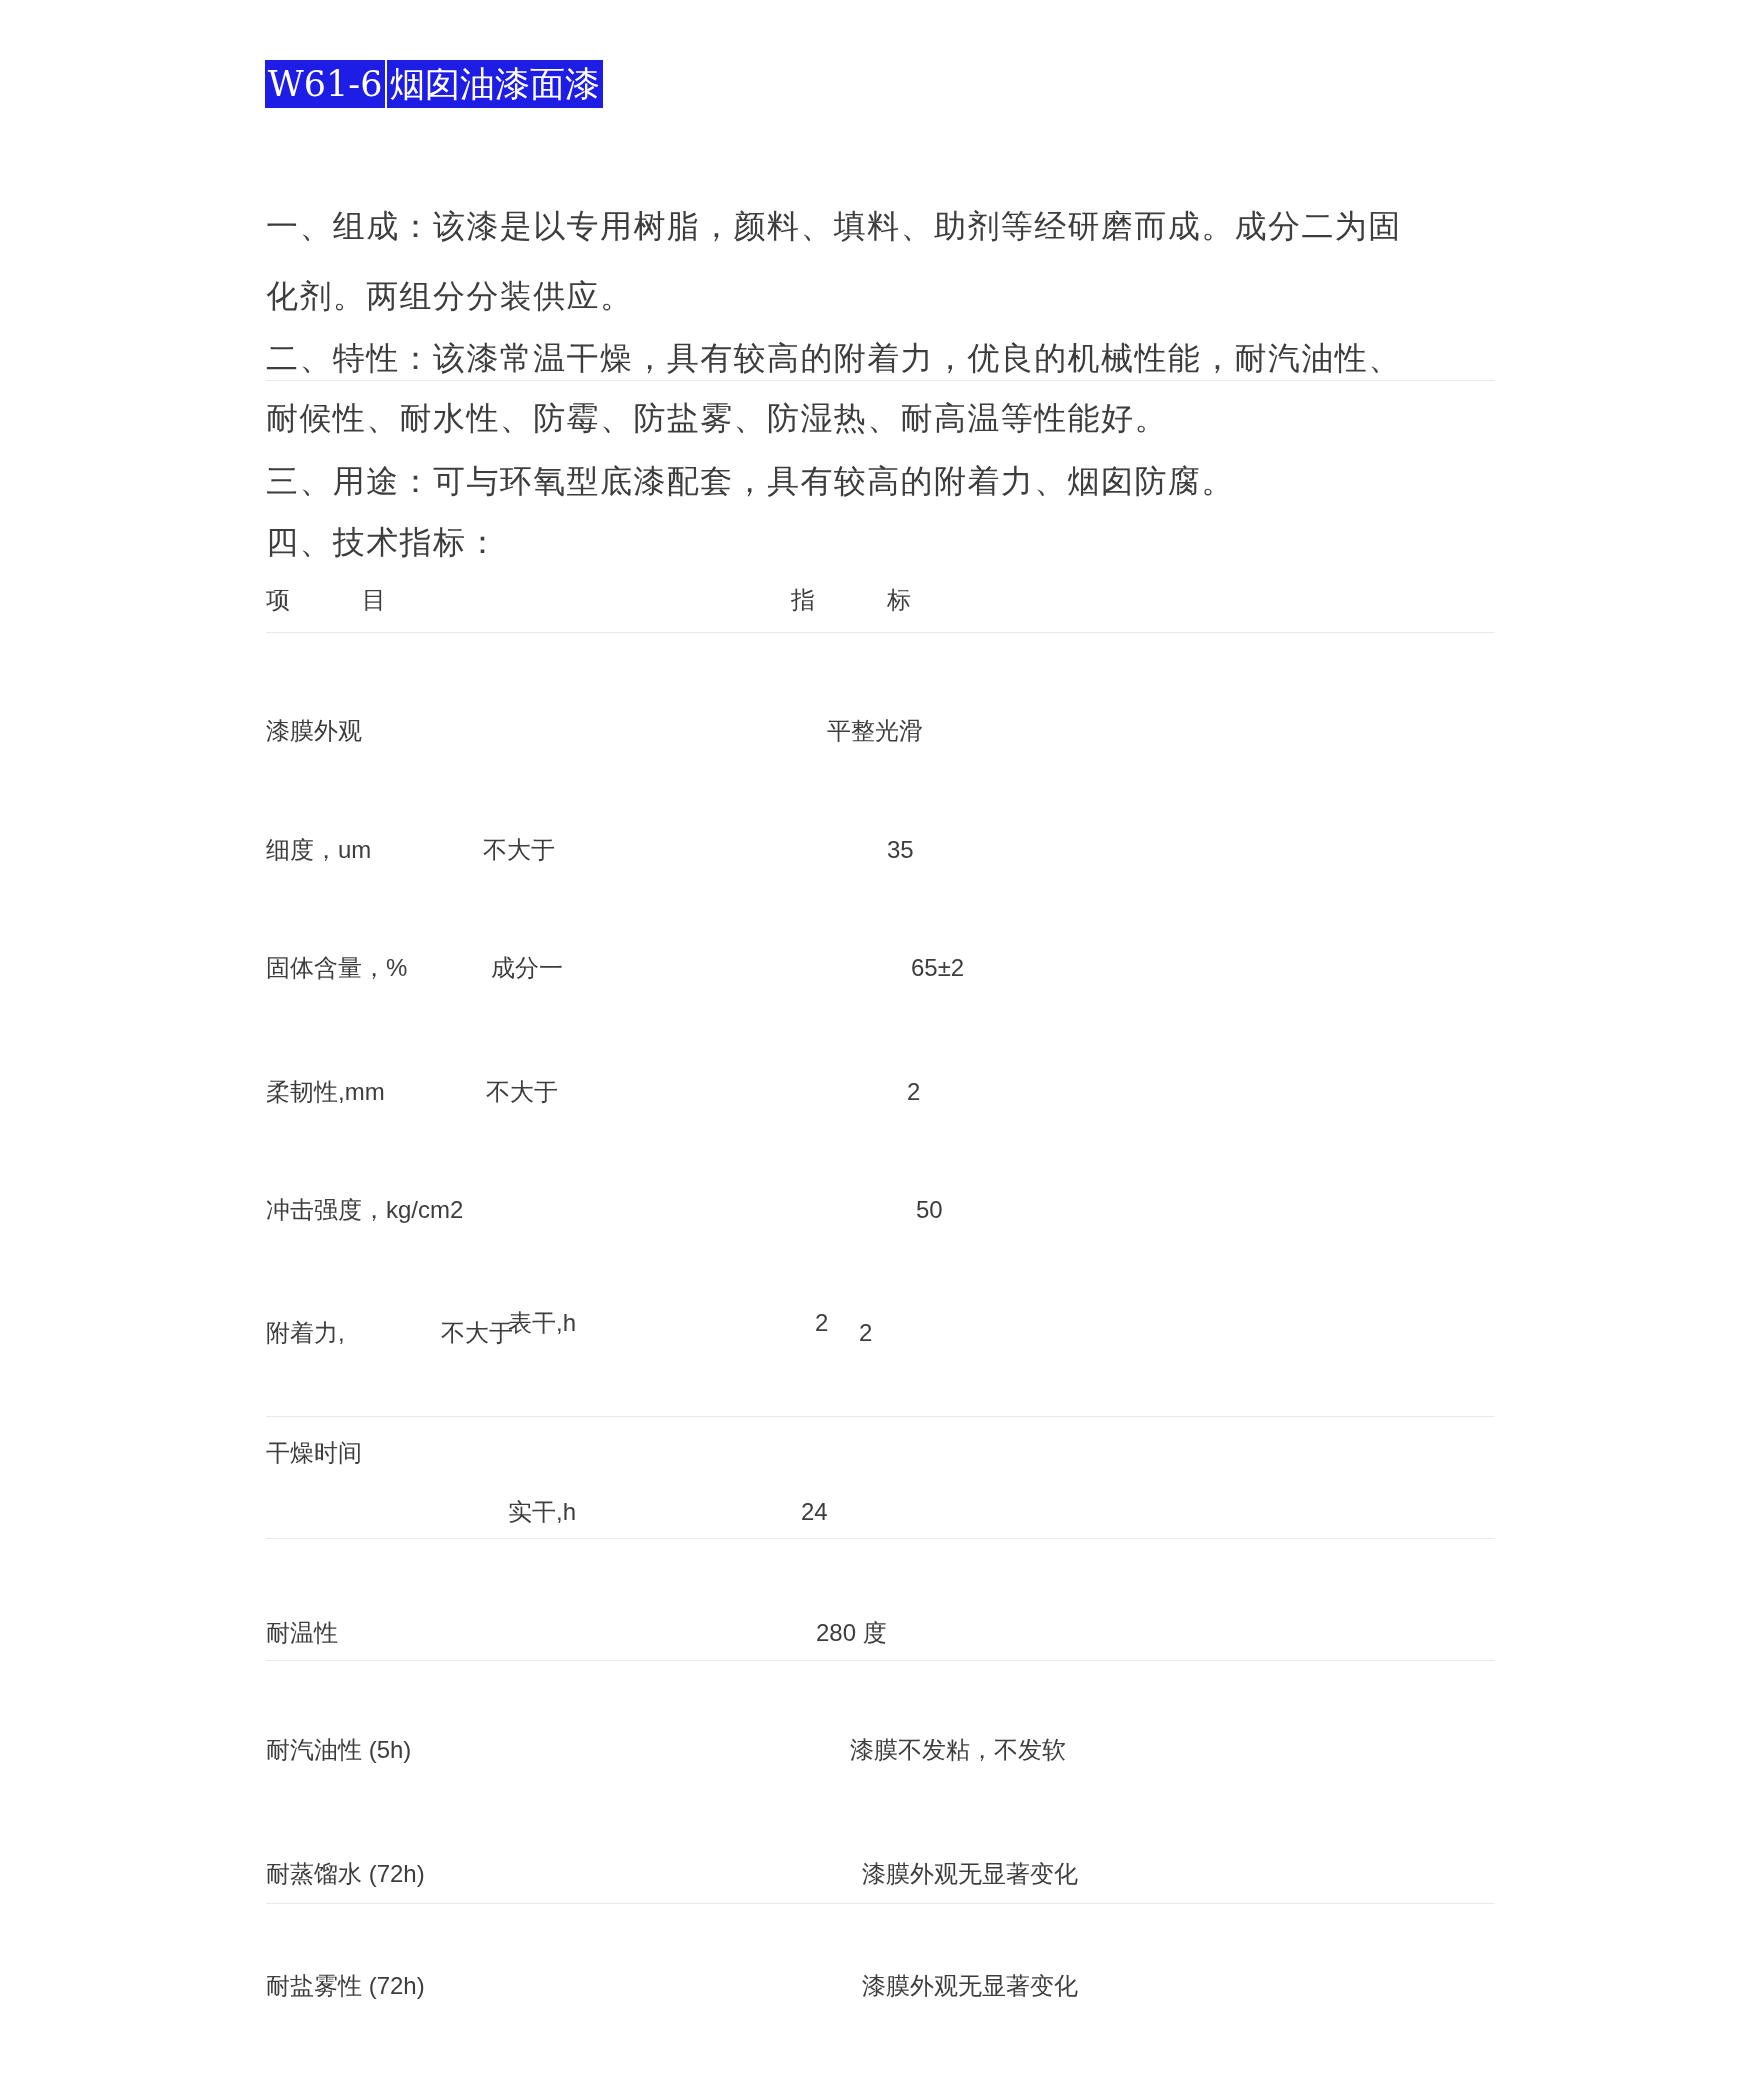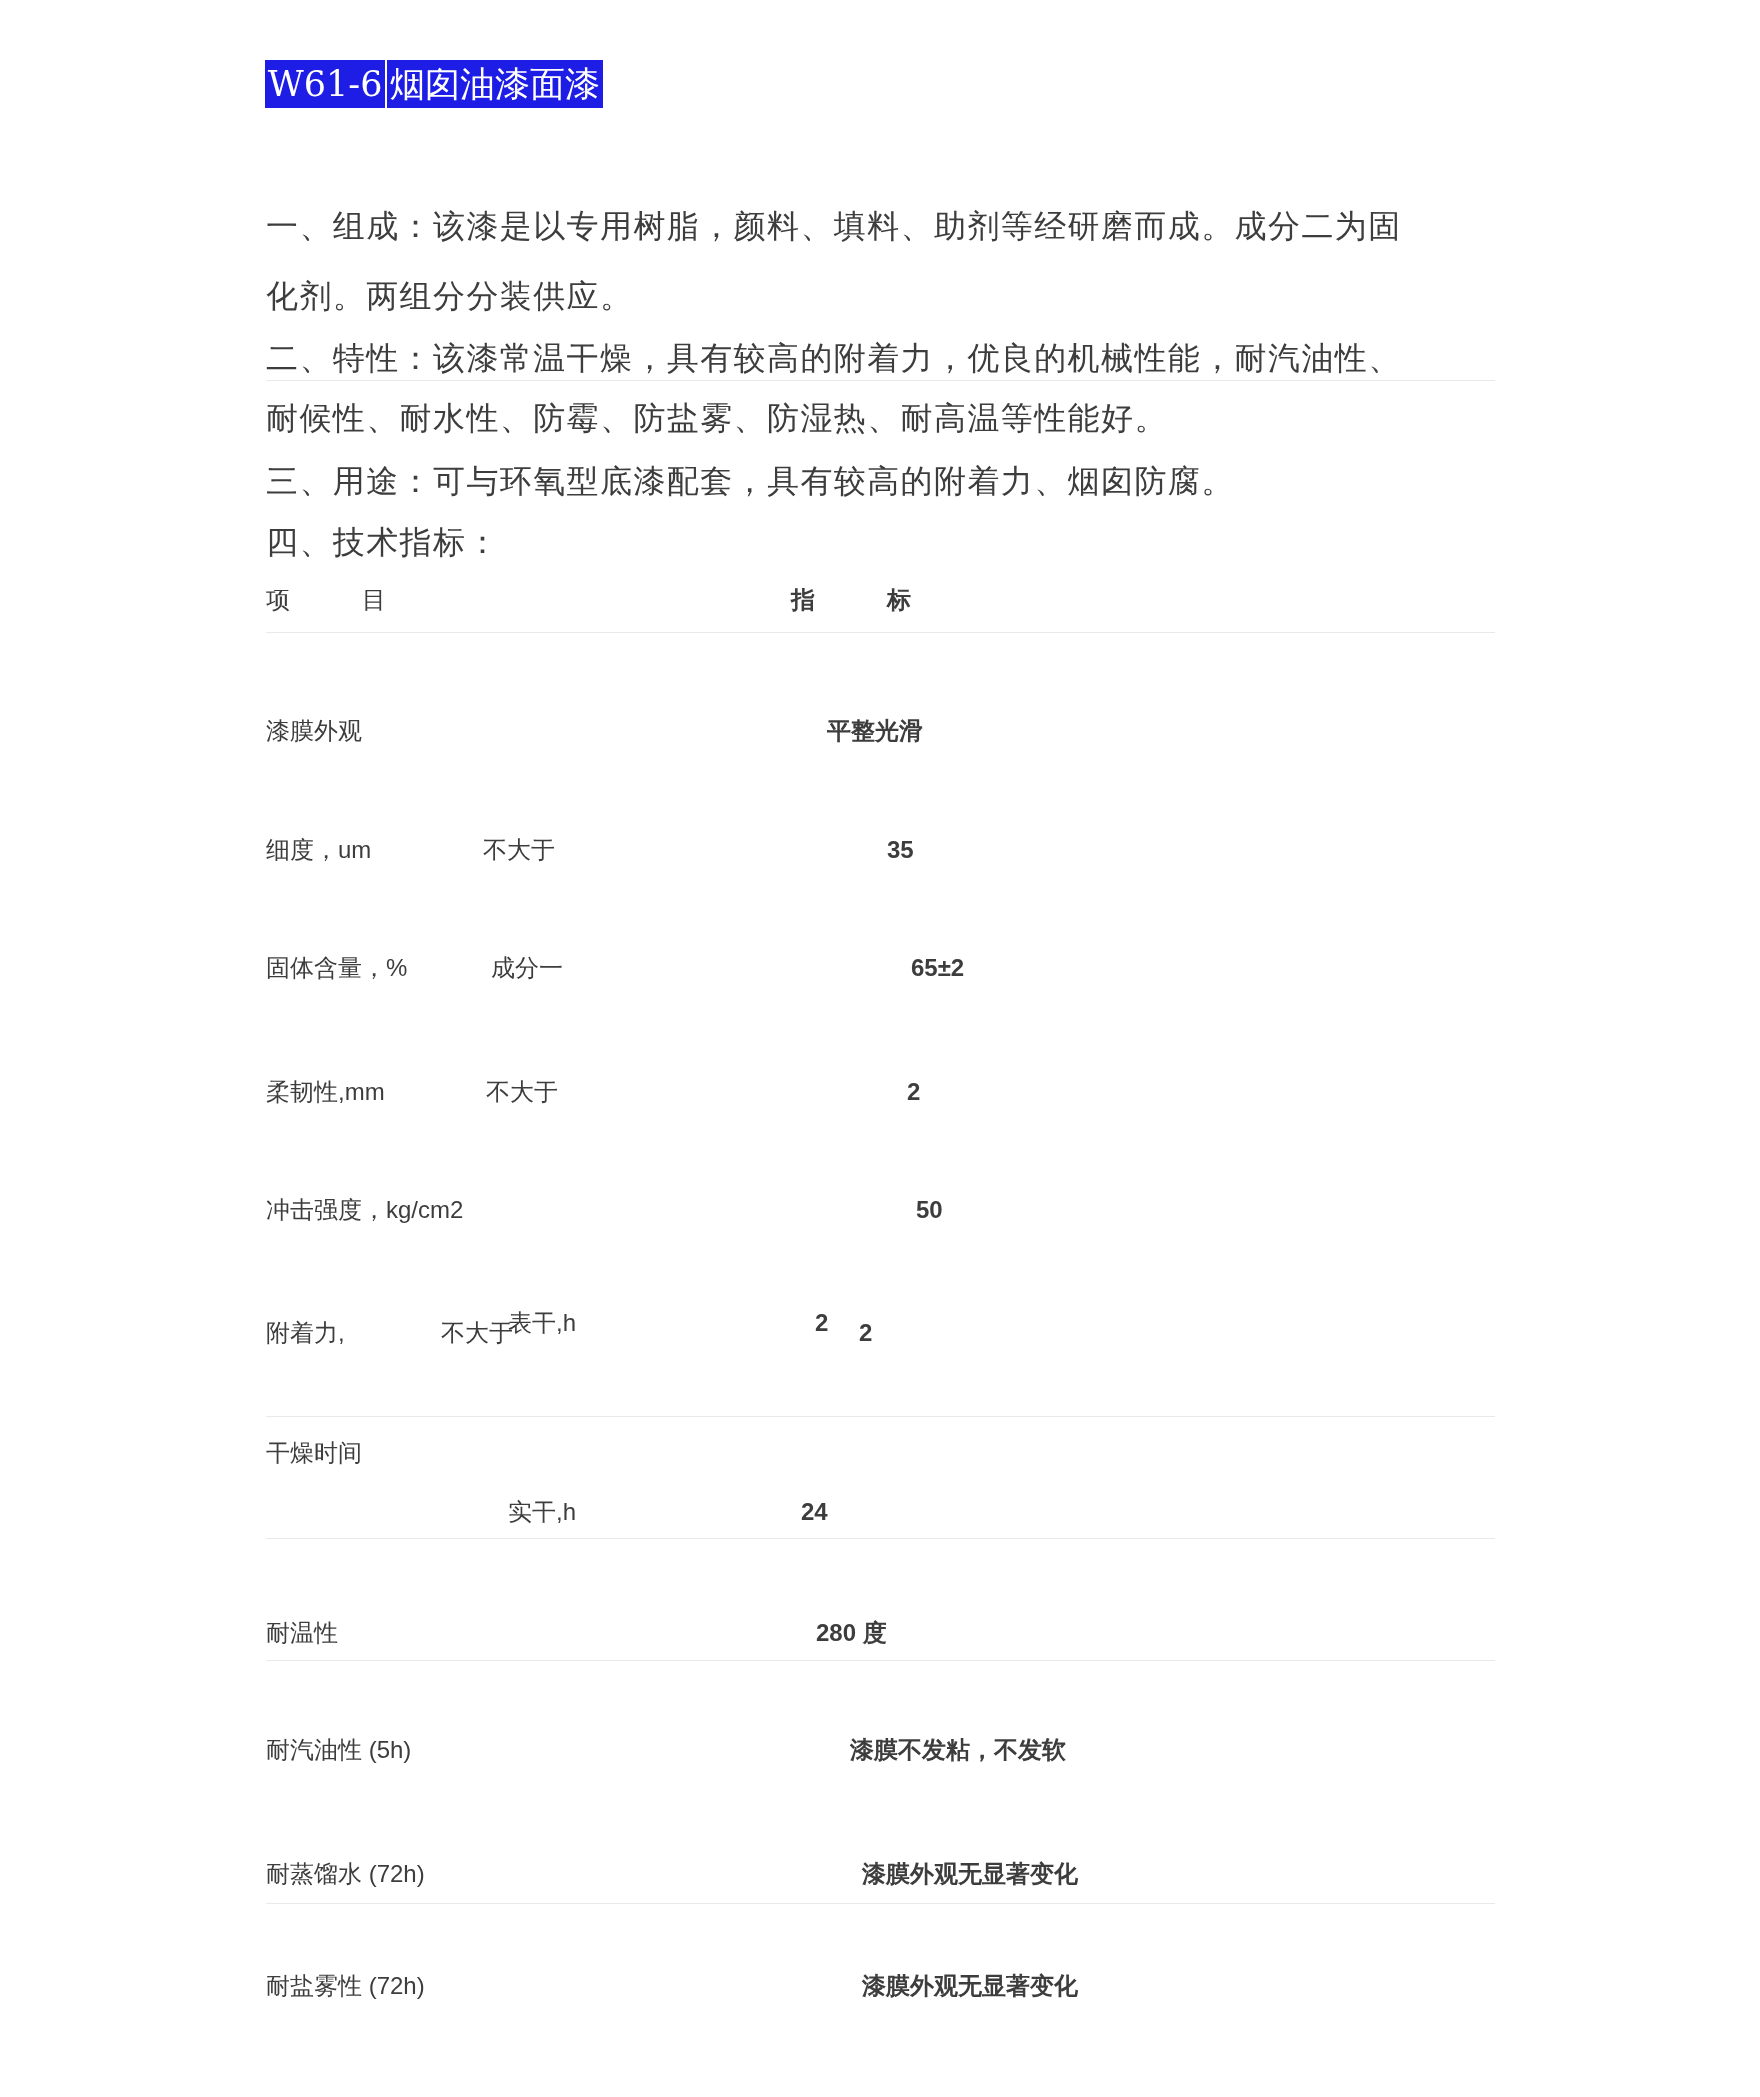--- a/index.html
+++ b/index.html
@@ -49,21 +49,21 @@
   .row{
     position:absolute;
     left:0;
     width:1433px;
     height:45px;
     font-size:24px;
     line-height:45px;
   }
   .row .lbl{position:absolute;left:266px;white-space:pre;}
   .row .qual{position:absolute;white-space:pre;}
-  .row .val{position:absolute;white-space:pre;font-weight:bold;}
+  .row .val{position:absolute;white-space:pre;}
   .r0{top:577px}  .r0 .val{left:791px}
   .r1{top:708px}  .r1 .val{left:827px}
   .r2{top:827px} .r2 .qual{left:483px}  .r2 .val{left:887px}
   .r3{top:945px} .r3 .qual{left:491px}  .r3 .val{left:911px}
   .r4{top:1069px} .r4 .qual{left:486px}  .r4 .val{left:907px}
   .r5{top:1187px} .r5 .val{left:916px}
   .r6{top:1310px} .r6 .qual{left:441px}  .r6 .val{left:859px}
   .r7{top:1300px} .r7 .lbl{left:508px}   .r7 .val{left:815px}
   .r8{top:1430px}
   .r9{top:1489px} .r9 .lbl{left:508px}   .r9 .val{left:801px}

